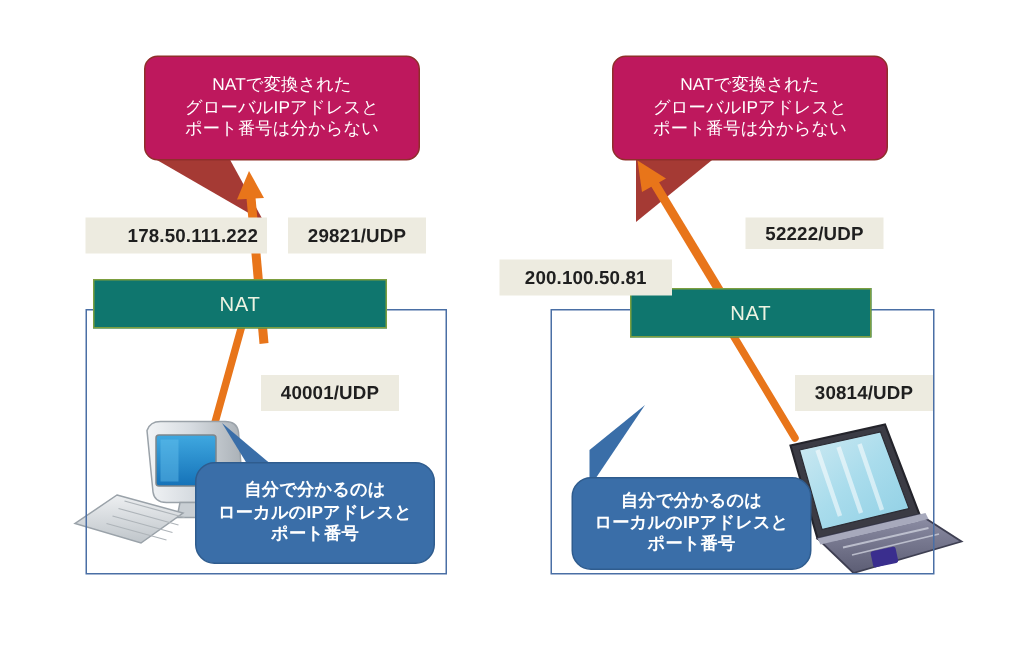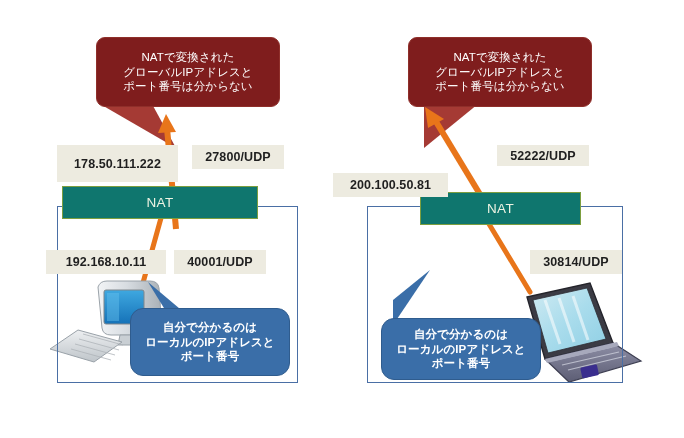--- a/index.html
+++ b/index.html
@@ -72,21 +72,21 @@
     display: flex;
     flex-direction: column;
     align-items: center;
     justify-content: center;
     text-align: center;
     color: #FFFFFF;
     line-height: 1.30;
     letter-spacing: .1px;
   }
   .bubble-red {
-    background: #7f1d1d;
+    background: #be185d;
     border: 1.5px solid #8F2F2A;
     border-radius: 9px;
     font-size: 11.5px;
   }
   .bubble-blue {
     background: #3A6EA8;
     border: 1.5px solid #2F5C8E;
     border-radius: 13px;
     font-size: 11.5px;
     font-weight: bold;
@@ -191,28 +191,25 @@
   <div class="lan-box" style="left:57px; top:206px; width:241px; height:177px;"></div>
   <div class="lan-box" style="left:367px; top:206px; width:256px; height:177px;"></div>
 
   <div class="nat-box" style="left:62px; top:186px; width:196px; height:33px;">
     <span>NAT</span>
   </div>
   <div class="nat-box" style="left:420px; top:192px; width:161px; height:33px;">
     <span>NAT</span>
   </div>
 
-  <div class="tag" style="left:57px; top:145px; width:121px; height:37px;">
+  <div class="tag" style="left:57px; top:145px; width:121px; height:24px;justify-content:flex-end;">
     <span>178.50.111.222</span>
   </div>
   <div class="tag" style="left:192px; top:145px; width:92px; height:24px;">
-    <span>27800/UDP</span>
-  </div>
-  <div class="tag" style="left:46px; top:250px; width:120px; height:24px;">
-    <span>192.168.10.11</span>
+    <span>29821/UDP</span>
   </div>
   <div class="tag" style="left:174px; top:250px; width:92px; height:24px;">
     <span>40001/UDP</span>
   </div>
 
   <div class="tag" style="left:333px; top:145px; width:115px; height:24px;margin-top:28px;">
     <span>200.100.50.81</span>
   </div>
   <div class="tag" style="left:497px; top:145px; width:92px; height:21px;">
     <span>52222/UDP</span>

